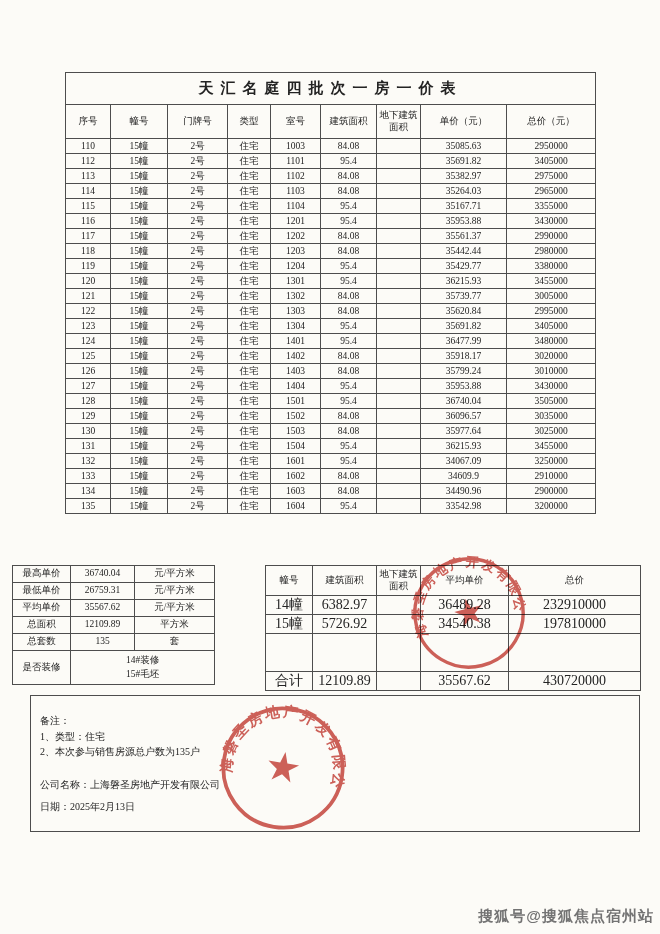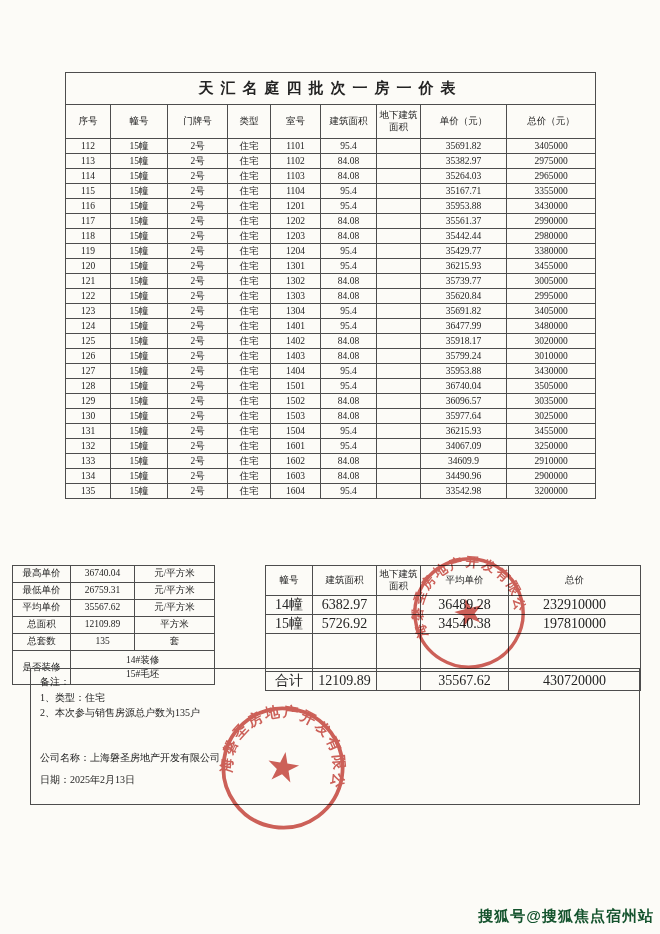--- a/index.html
+++ b/index.html
@@ -27,38 +27,38 @@
   .left-table { position:absolute; left:12px; top:565px; width:202px; }
   .left-table td { font-size:9.5px; height:17px; white-space:pre-line; line-height:1.45; }
   .left-table tr.tall td { height:34px; }
   
   .right-table { position:absolute; left:265px; top:565px; width:375px; }
   .right-table th { font-size:9.5px; font-weight:normal; height:30px; line-height:1.25; }
   .right-table td { font-size:14px; height:16px; }
   .right-table tr.spacer-row td { height:38px; }
   
   .notes-box {
-    position:absolute; left:30px; top:668px; width:610px; height:137px;
-    border:1px solid #4d4d4d; padding:6px 9px; font-size:10px; line-height:1.35;
+    position:absolute; left:30px; top:695px; width:610px; height:137px;
+    border:1px solid #4d4d4d; padding:18px 9px; font-size:10px; line-height:1.35;
   }
   .notes-box .note-line { margin-bottom:2px; }
-  .notes-box .company-line { margin-top:31px; }
+  .notes-box .company-line { margin-top:19px; }
   .notes-box .date-line { margin-top:9px; }
   
   .stamp { position:absolute; opacity:0.78; mix-blend-mode:multiply; pointer-events:none; }
   .stamp-1 { left:410px; top:554px; width:118px; height:118px; transform:rotate(-14deg); }
   .stamp-2 { left:218px; top:703px; width:130px; height:130px; transform:rotate(9deg); }
   .seal-text {
     font-size:13.5px; letter-spacing:2.2px; font-weight:bold;
     fill:#c1342c; font-family:"Liberation Serif", serif;
   }
   
   .watermark {
     position:absolute; right:6px; bottom:8px; font-size:15px; font-weight:bold;
-    color:#14532d; font-family:"Liberation Sans", sans-serif; letter-spacing:1px;
+    color:#737373; font-family:"Liberation Sans", sans-serif; letter-spacing:1px;
   }
 </style>
 </head>
 <body>
 
 <div class="page">
 
   <table class="main-table">
     <colgroup>
       <col style="width:45px">
@@ -82,20 +82,31 @@
           <th class="colhead">类型</th>
           <th class="colhead">室号</th>
           <th class="colhead">建筑面积</th>
           <th class="colhead">地下建筑面积</th>
           <th class="colhead">单价（元）</th>
           <th class="colhead">总价（元）</th>
         </tr>
     </thead>
     <tbody>
         <tr>
+          <td>110</td>
+          <td>15幢</td>
+          <td>2号</td>
+          <td>住宅</td>
+          <td>1003</td>
+          <td>84.08</td>
+          <td></td>
+          <td>35085.63</td>
+          <td>2950000</td>
+        </tr>
+        <tr>
           <td>112</td>
           <td>15幢</td>
           <td>2号</td>
           <td>住宅</td>
           <td>1101</td>
           <td>95.4</td>
           <td></td>
           <td>35691.82</td>
           <td>3405000</td>
         </tr>

